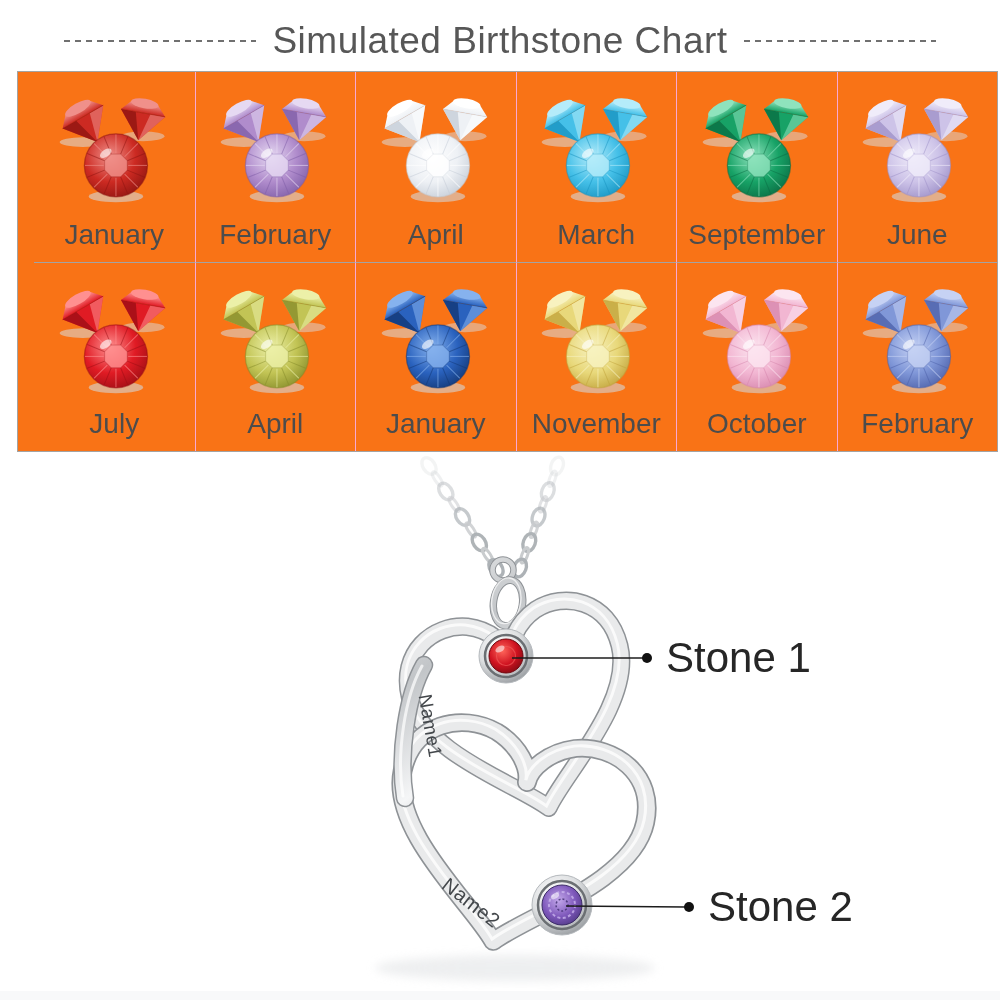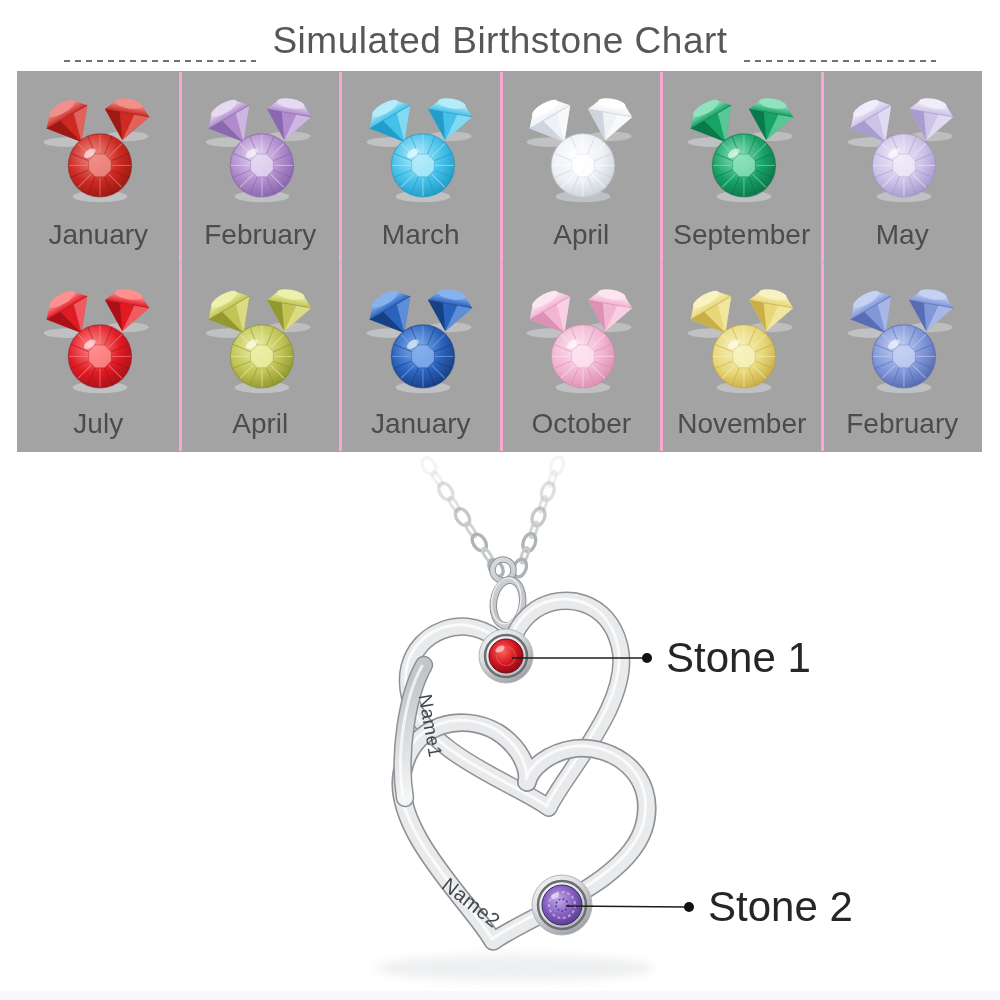--- a/index.html
+++ b/index.html
@@ -1,29 +1,29 @@
 <!DOCTYPE html>
 <html><head>
 <meta charset="utf-8">
 <style>
   html,body{margin:0;padding:0;background:#fff;}
   .page{position:relative;width:1000px;height:1000px;background:#ffffff;overflow:hidden;
         font-family:"Liberation Sans",sans-serif;}
   
   .chart-header{position:absolute;top:20px;left:0;width:100%;display:flex;
-        align-items:flex-end;justify-content:center;gap:16px;}
+        align-items:center;justify-content:center;gap:16px;}
   .chart-title{margin:0;font-size:37px;font-weight:400;color:#575757;letter-spacing:.5px;}
   .dashes{width:192px;height:2px;
         background:repeating-linear-gradient(90deg,#707070 0 6px,transparent 6px 11px);}
   
   .grid{position:absolute;left:17px;top:71px;width:963px;height:379px;
         display:grid;grid-template-columns:repeat(6,1fr);grid-template-rows:1fr 1fr;
-        border:1px solid #a3a3a3;background:#a3a3a3;}
+        border:1px solid #a3a3a3;background:#f97316;padding-left:16px;}
   .cell{display:flex;flex-direction:column;align-items:center;justify-content:space-between;
-        padding:8px 0 13px 0;border-left:3px solid #f9a8d4;border-top:1px solid #a3a3a3;min-width:0;}
+        padding:8px 0 13px 0;border-left:1px solid #f9a8d4;border-top:1px solid #a3a3a3;min-width:0;}
   .cell:nth-child(6n+1){border-left:none;}
   .cell:nth-child(-n+6){border-top:none;}
   .gems{width:150px;height:132px;flex:0 0 auto;}
   .month{font-size:28px;color:#4c4c4c;line-height:1;white-space:nowrap;}
   
   .necklace-figure{position:absolute;left:0;top:455px;width:1000px;height:545px;}
   .necklace-figure svg{display:block;}
   text{font-family:"Liberation Sans",sans-serif;}
   .callout-label{font-size:42px;fill:#262626;}
   .engrave{fill:#43474b;letter-spacing:.5px;}
@@ -152,20 +152,78 @@
             <polygon points="11.1,4.6 4.6,11.1 -4.6,11.1 -11.1,4.6 -11.1,-4.6 -4.6,-11.1 4.6,-11.1 11.1,-4.6 " fill="none" stroke="#7d5ca6" stroke-width="0.7" opacity="0.4"></polygon>
             <circle r="31" fill="none" stroke="#7d5ca6" stroke-width="1.2" opacity="0.5"></circle>
             <ellipse cx="-10" cy="-12" rx="6.5" ry="3.5" fill="#ffffff" opacity="0.6" transform="rotate(-35 -10 -12)"></ellipse>
           </g>
         </svg>
       <div class="month">February</div>
     </div>
       <div class="cell">
       <svg class="gems" viewBox="0 0 152 136">
           <defs>
+            <radialGradient id="gr3" cx="40%" cy="35%" r="75%">
+              <stop offset="0" stop-color="#ffffff"></stop>
+              <stop offset="0.55" stop-color="#eef1f5"></stop>
+              <stop offset="1" stop-color="#c3cbd6"></stop>
+            </radialGradient>
+            <linearGradient id="gl3" x1="0" y1="0" x2="0" y2="1">
+              <stop offset="0" stop-color="#ffffff"></stop>
+              <stop offset="1" stop-color="#eef1f5"></stop>
+            </linearGradient>
+          </defs>
+          <ellipse cx="44" cy="64" rx="24" ry="5" fill="#d9dadc" opacity="0.55"></ellipse>
+          <ellipse cx="106" cy="58" rx="22" ry="5" fill="#d9dadc" opacity="0.5"></ellipse>
+          <ellipse cx="78" cy="120" rx="28" ry="6" fill="#d4d5d7" opacity="0.6"></ellipse>
+          <g transform="translate(44,38) rotate(-30) scale(1.15)">
+            <path d="M -21,0 L 21,0 L 0,26 Z" fill="#eef1f5"></path>
+            <path d="M -21,0 L -7,0 L 0,26 Z" fill="#c3cbd6" opacity="0.75"></path>
+            <path d="M 7,0 L 21,0 L 0,26 Z" fill="#ffffff" opacity="0.55"></path>
+            <path d="M -21,0 L -13,-9 L 13,-9 L 21,0 Z" fill="url(#gl3)"></path>
+            <ellipse cx="0" cy="-9" rx="13" ry="4.5" fill="#ffffff"></ellipse>
+            <line x1="-21" y1="0" x2="21" y2="0" stroke="#c3cbd6" stroke-width="0.8" opacity="0.5"></line>
+          </g>
+          <g transform="translate(106,34) rotate(10) scale(1.1)">
+            <path d="M -21,0 L 21,0 L 0,26 Z" fill="#eef1f5"></path>
+            <path d="M -21,0 L -7,0 L 0,26 Z" fill="#c3cbd6" opacity="0.75"></path>
+            <path d="M 7,0 L 21,0 L 0,26 Z" fill="#ffffff" opacity="0.55"></path>
+            <path d="M -21,0 L -13,-9 L 13,-9 L 21,0 Z" fill="url(#gl3)"></path>
+            <ellipse cx="0" cy="-9" rx="13" ry="4.5" fill="#ffffff"></ellipse>
+            <line x1="-21" y1="0" x2="21" y2="0" stroke="#c3cbd6" stroke-width="0.8" opacity="0.5"></line>
+          </g>
+          <g transform="translate(78,88) scale(1.05)">
+            <circle r="31" fill="url(#gr3)"></circle>
+            <line x1="11.1" y1="4.6" x2="28.2" y2="11.7" stroke="#c3cbd6" stroke-width="1" opacity="0.5"></line>
+            <line x1="12.0" y1="0.0" x2="30.5" y2="0.0" stroke="#ffffff" stroke-width="1" opacity="0.6"></line>
+            <line x1="4.6" y1="11.1" x2="11.7" y2="28.2" stroke="#c3cbd6" stroke-width="1" opacity="0.5"></line>
+            <line x1="8.5" y1="8.5" x2="21.6" y2="21.6" stroke="#ffffff" stroke-width="1" opacity="0.6"></line>
+            <line x1="-4.6" y1="11.1" x2="-11.7" y2="28.2" stroke="#c3cbd6" stroke-width="1" opacity="0.5"></line>
+            <line x1="0.0" y1="12.0" x2="0.0" y2="30.5" stroke="#ffffff" stroke-width="1" opacity="0.6"></line>
+            <line x1="-11.1" y1="4.6" x2="-28.2" y2="11.7" stroke="#c3cbd6" stroke-width="1" opacity="0.5"></line>
+            <line x1="-8.5" y1="8.5" x2="-21.6" y2="21.6" stroke="#ffffff" stroke-width="1" opacity="0.6"></line>
+            <line x1="-11.1" y1="-4.6" x2="-28.2" y2="-11.7" stroke="#c3cbd6" stroke-width="1" opacity="0.5"></line>
+            <line x1="-12.0" y1="0.0" x2="-30.5" y2="0.0" stroke="#ffffff" stroke-width="1" opacity="0.6"></line>
+            <line x1="-4.6" y1="-11.1" x2="-11.7" y2="-28.2" stroke="#c3cbd6" stroke-width="1" opacity="0.5"></line>
+            <line x1="-8.5" y1="-8.5" x2="-21.6" y2="-21.6" stroke="#ffffff" stroke-width="1" opacity="0.6"></line>
+            <line x1="4.6" y1="-11.1" x2="11.7" y2="-28.2" stroke="#c3cbd6" stroke-width="1" opacity="0.5"></line>
+            <line x1="-0.0" y1="-12.0" x2="-0.0" y2="-30.5" stroke="#ffffff" stroke-width="1" opacity="0.6"></line>
+            <line x1="11.1" y1="-4.6" x2="28.2" y2="-11.7" stroke="#c3cbd6" stroke-width="1" opacity="0.5"></line>
+            <line x1="8.5" y1="-8.5" x2="21.6" y2="-21.6" stroke="#ffffff" stroke-width="1" opacity="0.6"></line>
+            <polygon points="11.1,4.6 4.6,11.1 -4.6,11.1 -11.1,4.6 -11.1,-4.6 -4.6,-11.1 4.6,-11.1 11.1,-4.6 " fill="#ffffff" opacity="0.8"></polygon>
+            <polygon points="11.1,4.6 4.6,11.1 -4.6,11.1 -11.1,4.6 -11.1,-4.6 -4.6,-11.1 4.6,-11.1 11.1,-4.6 " fill="none" stroke="#c3cbd6" stroke-width="0.7" opacity="0.4"></polygon>
+            <circle r="31" fill="none" stroke="#c3cbd6" stroke-width="1.2" opacity="0.5"></circle>
+            <ellipse cx="-10" cy="-12" rx="6.5" ry="3.5" fill="#ffffff" opacity="0.6" transform="rotate(-35 -10 -12)"></ellipse>
+          </g>
+        </svg>
+      <div class="month">April</div>
+    </div>
+      <div class="cell">
+      <svg class="gems" viewBox="0 0 152 136">
+          <defs>
             <radialGradient id="gr2" cx="40%" cy="35%" r="75%">
               <stop offset="0" stop-color="#b5ecfa"></stop>
               <stop offset="0.55" stop-color="#45c0e8"></stop>
               <stop offset="1" stop-color="#1792bf"></stop>
             </radialGradient>
             <linearGradient id="gl2" x1="0" y1="0" x2="0" y2="1">
               <stop offset="0" stop-color="#b5ecfa"></stop>
               <stop offset="1" stop-color="#45c0e8"></stop>
             </linearGradient>
           </defs>
@@ -210,78 +268,20 @@
             <polygon points="11.1,4.6 4.6,11.1 -4.6,11.1 -11.1,4.6 -11.1,-4.6 -4.6,-11.1 4.6,-11.1 11.1,-4.6 " fill="none" stroke="#1792bf" stroke-width="0.7" opacity="0.4"></polygon>
             <circle r="31" fill="none" stroke="#1792bf" stroke-width="1.2" opacity="0.5"></circle>
             <ellipse cx="-10" cy="-12" rx="6.5" ry="3.5" fill="#ffffff" opacity="0.6" transform="rotate(-35 -10 -12)"></ellipse>
           </g>
         </svg>
       <div class="month">March</div>
     </div>
       <div class="cell">
       <svg class="gems" viewBox="0 0 152 136">
           <defs>
-            <radialGradient id="gr3" cx="40%" cy="35%" r="75%">
-              <stop offset="0" stop-color="#ffffff"></stop>
-              <stop offset="0.55" stop-color="#eef1f5"></stop>
-              <stop offset="1" stop-color="#c3cbd6"></stop>
-            </radialGradient>
-            <linearGradient id="gl3" x1="0" y1="0" x2="0" y2="1">
-              <stop offset="0" stop-color="#ffffff"></stop>
-              <stop offset="1" stop-color="#eef1f5"></stop>
-            </linearGradient>
-          </defs>
-          <ellipse cx="44" cy="64" rx="24" ry="5" fill="#d9dadc" opacity="0.55"></ellipse>
-          <ellipse cx="106" cy="58" rx="22" ry="5" fill="#d9dadc" opacity="0.5"></ellipse>
-          <ellipse cx="78" cy="120" rx="28" ry="6" fill="#d4d5d7" opacity="0.6"></ellipse>
-          <g transform="translate(44,38) rotate(-30) scale(1.15)">
-            <path d="M -21,0 L 21,0 L 0,26 Z" fill="#eef1f5"></path>
-            <path d="M -21,0 L -7,0 L 0,26 Z" fill="#c3cbd6" opacity="0.75"></path>
-            <path d="M 7,0 L 21,0 L 0,26 Z" fill="#ffffff" opacity="0.55"></path>
-            <path d="M -21,0 L -13,-9 L 13,-9 L 21,0 Z" fill="url(#gl3)"></path>
-            <ellipse cx="0" cy="-9" rx="13" ry="4.5" fill="#ffffff"></ellipse>
-            <line x1="-21" y1="0" x2="21" y2="0" stroke="#c3cbd6" stroke-width="0.8" opacity="0.5"></line>
-          </g>
-          <g transform="translate(106,34) rotate(10) scale(1.1)">
-            <path d="M -21,0 L 21,0 L 0,26 Z" fill="#eef1f5"></path>
-            <path d="M -21,0 L -7,0 L 0,26 Z" fill="#c3cbd6" opacity="0.75"></path>
-            <path d="M 7,0 L 21,0 L 0,26 Z" fill="#ffffff" opacity="0.55"></path>
-            <path d="M -21,0 L -13,-9 L 13,-9 L 21,0 Z" fill="url(#gl3)"></path>
-            <ellipse cx="0" cy="-9" rx="13" ry="4.5" fill="#ffffff"></ellipse>
-            <line x1="-21" y1="0" x2="21" y2="0" stroke="#c3cbd6" stroke-width="0.8" opacity="0.5"></line>
-          </g>
-          <g transform="translate(78,88) scale(1.05)">
-            <circle r="31" fill="url(#gr3)"></circle>
-            <line x1="11.1" y1="4.6" x2="28.2" y2="11.7" stroke="#c3cbd6" stroke-width="1" opacity="0.5"></line>
-            <line x1="12.0" y1="0.0" x2="30.5" y2="0.0" stroke="#ffffff" stroke-width="1" opacity="0.6"></line>
-            <line x1="4.6" y1="11.1" x2="11.7" y2="28.2" stroke="#c3cbd6" stroke-width="1" opacity="0.5"></line>
-            <line x1="8.5" y1="8.5" x2="21.6" y2="21.6" stroke="#ffffff" stroke-width="1" opacity="0.6"></line>
-            <line x1="-4.6" y1="11.1" x2="-11.7" y2="28.2" stroke="#c3cbd6" stroke-width="1" opacity="0.5"></line>
-            <line x1="0.0" y1="12.0" x2="0.0" y2="30.5" stroke="#ffffff" stroke-width="1" opacity="0.6"></line>
-            <line x1="-11.1" y1="4.6" x2="-28.2" y2="11.7" stroke="#c3cbd6" stroke-width="1" opacity="0.5"></line>
-            <line x1="-8.5" y1="8.5" x2="-21.6" y2="21.6" stroke="#ffffff" stroke-width="1" opacity="0.6"></line>
-            <line x1="-11.1" y1="-4.6" x2="-28.2" y2="-11.7" stroke="#c3cbd6" stroke-width="1" opacity="0.5"></line>
-            <line x1="-12.0" y1="0.0" x2="-30.5" y2="0.0" stroke="#ffffff" stroke-width="1" opacity="0.6"></line>
-            <line x1="-4.6" y1="-11.1" x2="-11.7" y2="-28.2" stroke="#c3cbd6" stroke-width="1" opacity="0.5"></line>
-            <line x1="-8.5" y1="-8.5" x2="-21.6" y2="-21.6" stroke="#ffffff" stroke-width="1" opacity="0.6"></line>
-            <line x1="4.6" y1="-11.1" x2="11.7" y2="-28.2" stroke="#c3cbd6" stroke-width="1" opacity="0.5"></line>
-            <line x1="-0.0" y1="-12.0" x2="-0.0" y2="-30.5" stroke="#ffffff" stroke-width="1" opacity="0.6"></line>
-            <line x1="11.1" y1="-4.6" x2="28.2" y2="-11.7" stroke="#c3cbd6" stroke-width="1" opacity="0.5"></line>
-            <line x1="8.5" y1="-8.5" x2="21.6" y2="-21.6" stroke="#ffffff" stroke-width="1" opacity="0.6"></line>
-            <polygon points="11.1,4.6 4.6,11.1 -4.6,11.1 -11.1,4.6 -11.1,-4.6 -4.6,-11.1 4.6,-11.1 11.1,-4.6 " fill="#ffffff" opacity="0.8"></polygon>
-            <polygon points="11.1,4.6 4.6,11.1 -4.6,11.1 -11.1,4.6 -11.1,-4.6 -4.6,-11.1 4.6,-11.1 11.1,-4.6 " fill="none" stroke="#c3cbd6" stroke-width="0.7" opacity="0.4"></polygon>
-            <circle r="31" fill="none" stroke="#c3cbd6" stroke-width="1.2" opacity="0.5"></circle>
-            <ellipse cx="-10" cy="-12" rx="6.5" ry="3.5" fill="#ffffff" opacity="0.6" transform="rotate(-35 -10 -12)"></ellipse>
-          </g>
-        </svg>
-      <div class="month">April</div>
-    </div>
-      <div class="cell">
-      <svg class="gems" viewBox="0 0 152 136">
-          <defs>
             <radialGradient id="gr4" cx="40%" cy="35%" r="75%">
               <stop offset="0" stop-color="#8fe3bd"></stop>
               <stop offset="0.55" stop-color="#17a266"></stop>
               <stop offset="1" stop-color="#0a6b42"></stop>
             </radialGradient>
             <linearGradient id="gl4" x1="0" y1="0" x2="0" y2="1">
               <stop offset="0" stop-color="#8fe3bd"></stop>
               <stop offset="1" stop-color="#17a266"></stop>
             </linearGradient>
           </defs>
@@ -379,21 +379,21 @@
             <line x1="4.6" y1="-11.1" x2="11.7" y2="-28.2" stroke="#9c8fc7" stroke-width="1" opacity="0.5"></line>
             <line x1="-0.0" y1="-12.0" x2="-0.0" y2="-30.5" stroke="#f0ecfa" stroke-width="1" opacity="0.6"></line>
             <line x1="11.1" y1="-4.6" x2="28.2" y2="-11.7" stroke="#9c8fc7" stroke-width="1" opacity="0.5"></line>
             <line x1="8.5" y1="-8.5" x2="21.6" y2="-21.6" stroke="#f0ecfa" stroke-width="1" opacity="0.6"></line>
             <polygon points="11.1,4.6 4.6,11.1 -4.6,11.1 -11.1,4.6 -11.1,-4.6 -4.6,-11.1 4.6,-11.1 11.1,-4.6 " fill="#f0ecfa" opacity="0.8"></polygon>
             <polygon points="11.1,4.6 4.6,11.1 -4.6,11.1 -11.1,4.6 -11.1,-4.6 -4.6,-11.1 4.6,-11.1 11.1,-4.6 " fill="none" stroke="#9c8fc7" stroke-width="0.7" opacity="0.4"></polygon>
             <circle r="31" fill="none" stroke="#9c8fc7" stroke-width="1.2" opacity="0.5"></circle>
             <ellipse cx="-10" cy="-12" rx="6.5" ry="3.5" fill="#ffffff" opacity="0.6" transform="rotate(-35 -10 -12)"></ellipse>
           </g>
         </svg>
-      <div class="month">May</div>
+      <div class="month">June</div>
     </div>
       <div class="cell">
       <svg class="gems" viewBox="0 0 152 136">
           <defs>
             <radialGradient id="gr6" cx="40%" cy="35%" r="75%">
               <stop offset="0" stop-color="#ff9090"></stop>
               <stop offset="0.55" stop-color="#e01b24"></stop>
               <stop offset="1" stop-color="#9a0e14"></stop>
             </radialGradient>
             <linearGradient id="gl6" x1="0" y1="0" x2="0" y2="1">
@@ -558,20 +558,78 @@
             <polygon points="11.1,4.6 4.6,11.1 -4.6,11.1 -11.1,4.6 -11.1,-4.6 -4.6,-11.1 4.6,-11.1 11.1,-4.6 " fill="none" stroke="#123672" stroke-width="0.7" opacity="0.4"></polygon>
             <circle r="31" fill="none" stroke="#123672" stroke-width="1.2" opacity="0.5"></circle>
             <ellipse cx="-10" cy="-12" rx="6.5" ry="3.5" fill="#ffffff" opacity="0.6" transform="rotate(-35 -10 -12)"></ellipse>
           </g>
         </svg>
       <div class="month">January</div>
     </div>
       <div class="cell">
       <svg class="gems" viewBox="0 0 152 136">
           <defs>
+            <radialGradient id="gr10" cx="40%" cy="35%" r="75%">
+              <stop offset="0" stop-color="#f8f2c0"></stop>
+              <stop offset="0.55" stop-color="#e8d87a"></stop>
+              <stop offset="1" stop-color="#c0a23a"></stop>
+            </radialGradient>
+            <linearGradient id="gl10" x1="0" y1="0" x2="0" y2="1">
+              <stop offset="0" stop-color="#f8f2c0"></stop>
+              <stop offset="1" stop-color="#e8d87a"></stop>
+            </linearGradient>
+          </defs>
+          <ellipse cx="44" cy="64" rx="24" ry="5" fill="#d9dadc" opacity="0.55"></ellipse>
+          <ellipse cx="106" cy="58" rx="22" ry="5" fill="#d9dadc" opacity="0.5"></ellipse>
+          <ellipse cx="78" cy="120" rx="28" ry="6" fill="#d4d5d7" opacity="0.6"></ellipse>
+          <g transform="translate(44,38) rotate(-30) scale(1.15)">
+            <path d="M -21,0 L 21,0 L 0,26 Z" fill="#e8d87a"></path>
+            <path d="M -21,0 L -7,0 L 0,26 Z" fill="#c0a23a" opacity="0.75"></path>
+            <path d="M 7,0 L 21,0 L 0,26 Z" fill="#f8f2c0" opacity="0.55"></path>
+            <path d="M -21,0 L -13,-9 L 13,-9 L 21,0 Z" fill="url(#gl10)"></path>
+            <ellipse cx="0" cy="-9" rx="13" ry="4.5" fill="#f8f2c0"></ellipse>
+            <line x1="-21" y1="0" x2="21" y2="0" stroke="#c0a23a" stroke-width="0.8" opacity="0.5"></line>
+          </g>
+          <g transform="translate(106,34) rotate(10) scale(1.1)">
+            <path d="M -21,0 L 21,0 L 0,26 Z" fill="#e8d87a"></path>
+            <path d="M -21,0 L -7,0 L 0,26 Z" fill="#c0a23a" opacity="0.75"></path>
+            <path d="M 7,0 L 21,0 L 0,26 Z" fill="#f8f2c0" opacity="0.55"></path>
+            <path d="M -21,0 L -13,-9 L 13,-9 L 21,0 Z" fill="url(#gl10)"></path>
+            <ellipse cx="0" cy="-9" rx="13" ry="4.5" fill="#f8f2c0"></ellipse>
+            <line x1="-21" y1="0" x2="21" y2="0" stroke="#c0a23a" stroke-width="0.8" opacity="0.5"></line>
+          </g>
+          <g transform="translate(78,88) scale(1.05)">
+            <circle r="31" fill="url(#gr10)"></circle>
+            <line x1="11.1" y1="4.6" x2="28.2" y2="11.7" stroke="#c0a23a" stroke-width="1" opacity="0.5"></line>
+            <line x1="12.0" y1="0.0" x2="30.5" y2="0.0" stroke="#f8f2c0" stroke-width="1" opacity="0.6"></line>
+            <line x1="4.6" y1="11.1" x2="11.7" y2="28.2" stroke="#c0a23a" stroke-width="1" opacity="0.5"></line>
+            <line x1="8.5" y1="8.5" x2="21.6" y2="21.6" stroke="#f8f2c0" stroke-width="1" opacity="0.6"></line>
+            <line x1="-4.6" y1="11.1" x2="-11.7" y2="28.2" stroke="#c0a23a" stroke-width="1" opacity="0.5"></line>
+            <line x1="0.0" y1="12.0" x2="0.0" y2="30.5" stroke="#f8f2c0" stroke-width="1" opacity="0.6"></line>
+            <line x1="-11.1" y1="4.6" x2="-28.2" y2="11.7" stroke="#c0a23a" stroke-width="1" opacity="0.5"></line>
+            <line x1="-8.5" y1="8.5" x2="-21.6" y2="21.6" stroke="#f8f2c0" stroke-width="1" opacity="0.6"></line>
+            <line x1="-11.1" y1="-4.6" x2="-28.2" y2="-11.7" stroke="#c0a23a" stroke-width="1" opacity="0.5"></line>
+            <line x1="-12.0" y1="0.0" x2="-30.5" y2="0.0" stroke="#f8f2c0" stroke-width="1" opacity="0.6"></line>
+            <line x1="-4.6" y1="-11.1" x2="-11.7" y2="-28.2" stroke="#c0a23a" stroke-width="1" opacity="0.5"></line>
+            <line x1="-8.5" y1="-8.5" x2="-21.6" y2="-21.6" stroke="#f8f2c0" stroke-width="1" opacity="0.6"></line>
+            <line x1="4.6" y1="-11.1" x2="11.7" y2="-28.2" stroke="#c0a23a" stroke-width="1" opacity="0.5"></line>
+            <line x1="-0.0" y1="-12.0" x2="-0.0" y2="-30.5" stroke="#f8f2c0" stroke-width="1" opacity="0.6"></line>
+            <line x1="11.1" y1="-4.6" x2="28.2" y2="-11.7" stroke="#c0a23a" stroke-width="1" opacity="0.5"></line>
+            <line x1="8.5" y1="-8.5" x2="21.6" y2="-21.6" stroke="#f8f2c0" stroke-width="1" opacity="0.6"></line>
+            <polygon points="11.1,4.6 4.6,11.1 -4.6,11.1 -11.1,4.6 -11.1,-4.6 -4.6,-11.1 4.6,-11.1 11.1,-4.6 " fill="#f8f2c0" opacity="0.8"></polygon>
+            <polygon points="11.1,4.6 4.6,11.1 -4.6,11.1 -11.1,4.6 -11.1,-4.6 -4.6,-11.1 4.6,-11.1 11.1,-4.6 " fill="none" stroke="#c0a23a" stroke-width="0.7" opacity="0.4"></polygon>
+            <circle r="31" fill="none" stroke="#c0a23a" stroke-width="1.2" opacity="0.5"></circle>
+            <ellipse cx="-10" cy="-12" rx="6.5" ry="3.5" fill="#ffffff" opacity="0.6" transform="rotate(-35 -10 -12)"></ellipse>
+          </g>
+        </svg>
+      <div class="month">November</div>
+    </div>
+      <div class="cell">
+      <svg class="gems" viewBox="0 0 152 136">
+          <defs>
             <radialGradient id="gr9" cx="40%" cy="35%" r="75%">
               <stop offset="0" stop-color="#fce5f0"></stop>
               <stop offset="0.55" stop-color="#f2b6d2"></stop>
               <stop offset="1" stop-color="#d584ab"></stop>
             </radialGradient>
             <linearGradient id="gl9" x1="0" y1="0" x2="0" y2="1">
               <stop offset="0" stop-color="#fce5f0"></stop>
               <stop offset="1" stop-color="#f2b6d2"></stop>
             </linearGradient>
           </defs>
@@ -612,78 +670,20 @@
             <line x1="-0.0" y1="-12.0" x2="-0.0" y2="-30.5" stroke="#fce5f0" stroke-width="1" opacity="0.6"></line>
             <line x1="11.1" y1="-4.6" x2="28.2" y2="-11.7" stroke="#d584ab" stroke-width="1" opacity="0.5"></line>
             <line x1="8.5" y1="-8.5" x2="21.6" y2="-21.6" stroke="#fce5f0" stroke-width="1" opacity="0.6"></line>
             <polygon points="11.1,4.6 4.6,11.1 -4.6,11.1 -11.1,4.6 -11.1,-4.6 -4.6,-11.1 4.6,-11.1 11.1,-4.6 " fill="#fce5f0" opacity="0.8"></polygon>
             <polygon points="11.1,4.6 4.6,11.1 -4.6,11.1 -11.1,4.6 -11.1,-4.6 -4.6,-11.1 4.6,-11.1 11.1,-4.6 " fill="none" stroke="#d584ab" stroke-width="0.7" opacity="0.4"></polygon>
             <circle r="31" fill="none" stroke="#d584ab" stroke-width="1.2" opacity="0.5"></circle>
             <ellipse cx="-10" cy="-12" rx="6.5" ry="3.5" fill="#ffffff" opacity="0.6" transform="rotate(-35 -10 -12)"></ellipse>
           </g>
         </svg>
       <div class="month">October</div>
-    </div>
-      <div class="cell">
-      <svg class="gems" viewBox="0 0 152 136">
-          <defs>
-            <radialGradient id="gr10" cx="40%" cy="35%" r="75%">
-              <stop offset="0" stop-color="#f8f2c0"></stop>
-              <stop offset="0.55" stop-color="#e8d87a"></stop>
-              <stop offset="1" stop-color="#c0a23a"></stop>
-            </radialGradient>
-            <linearGradient id="gl10" x1="0" y1="0" x2="0" y2="1">
-              <stop offset="0" stop-color="#f8f2c0"></stop>
-              <stop offset="1" stop-color="#e8d87a"></stop>
-            </linearGradient>
-          </defs>
-          <ellipse cx="44" cy="64" rx="24" ry="5" fill="#d9dadc" opacity="0.55"></ellipse>
-          <ellipse cx="106" cy="58" rx="22" ry="5" fill="#d9dadc" opacity="0.5"></ellipse>
-          <ellipse cx="78" cy="120" rx="28" ry="6" fill="#d4d5d7" opacity="0.6"></ellipse>
-          <g transform="translate(44,38) rotate(-30) scale(1.15)">
-            <path d="M -21,0 L 21,0 L 0,26 Z" fill="#e8d87a"></path>
-            <path d="M -21,0 L -7,0 L 0,26 Z" fill="#c0a23a" opacity="0.75"></path>
-            <path d="M 7,0 L 21,0 L 0,26 Z" fill="#f8f2c0" opacity="0.55"></path>
-            <path d="M -21,0 L -13,-9 L 13,-9 L 21,0 Z" fill="url(#gl10)"></path>
-            <ellipse cx="0" cy="-9" rx="13" ry="4.5" fill="#f8f2c0"></ellipse>
-            <line x1="-21" y1="0" x2="21" y2="0" stroke="#c0a23a" stroke-width="0.8" opacity="0.5"></line>
-          </g>
-          <g transform="translate(106,34) rotate(10) scale(1.1)">
-            <path d="M -21,0 L 21,0 L 0,26 Z" fill="#e8d87a"></path>
-            <path d="M -21,0 L -7,0 L 0,26 Z" fill="#c0a23a" opacity="0.75"></path>
-            <path d="M 7,0 L 21,0 L 0,26 Z" fill="#f8f2c0" opacity="0.55"></path>
-            <path d="M -21,0 L -13,-9 L 13,-9 L 21,0 Z" fill="url(#gl10)"></path>
-            <ellipse cx="0" cy="-9" rx="13" ry="4.5" fill="#f8f2c0"></ellipse>
-            <line x1="-21" y1="0" x2="21" y2="0" stroke="#c0a23a" stroke-width="0.8" opacity="0.5"></line>
-          </g>
-          <g transform="translate(78,88) scale(1.05)">
-            <circle r="31" fill="url(#gr10)"></circle>
-            <line x1="11.1" y1="4.6" x2="28.2" y2="11.7" stroke="#c0a23a" stroke-width="1" opacity="0.5"></line>
-            <line x1="12.0" y1="0.0" x2="30.5" y2="0.0" stroke="#f8f2c0" stroke-width="1" opacity="0.6"></line>
-            <line x1="4.6" y1="11.1" x2="11.7" y2="28.2" stroke="#c0a23a" stroke-width="1" opacity="0.5"></line>
-            <line x1="8.5" y1="8.5" x2="21.6" y2="21.6" stroke="#f8f2c0" stroke-width="1" opacity="0.6"></line>
-            <line x1="-4.6" y1="11.1" x2="-11.7" y2="28.2" stroke="#c0a23a" stroke-width="1" opacity="0.5"></line>
-            <line x1="0.0" y1="12.0" x2="0.0" y2="30.5" stroke="#f8f2c0" stroke-width="1" opacity="0.6"></line>
-            <line x1="-11.1" y1="4.6" x2="-28.2" y2="11.7" stroke="#c0a23a" stroke-width="1" opacity="0.5"></line>
-            <line x1="-8.5" y1="8.5" x2="-21.6" y2="21.6" stroke="#f8f2c0" stroke-width="1" opacity="0.6"></line>
-            <line x1="-11.1" y1="-4.6" x2="-28.2" y2="-11.7" stroke="#c0a23a" stroke-width="1" opacity="0.5"></line>
-            <line x1="-12.0" y1="0.0" x2="-30.5" y2="0.0" stroke="#f8f2c0" stroke-width="1" opacity="0.6"></line>
-            <line x1="-4.6" y1="-11.1" x2="-11.7" y2="-28.2" stroke="#c0a23a" stroke-width="1" opacity="0.5"></line>
-            <line x1="-8.5" y1="-8.5" x2="-21.6" y2="-21.6" stroke="#f8f2c0" stroke-width="1" opacity="0.6"></line>
-            <line x1="4.6" y1="-11.1" x2="11.7" y2="-28.2" stroke="#c0a23a" stroke-width="1" opacity="0.5"></line>
-            <line x1="-0.0" y1="-12.0" x2="-0.0" y2="-30.5" stroke="#f8f2c0" stroke-width="1" opacity="0.6"></line>
-            <line x1="11.1" y1="-4.6" x2="28.2" y2="-11.7" stroke="#c0a23a" stroke-width="1" opacity="0.5"></line>
-            <line x1="8.5" y1="-8.5" x2="21.6" y2="-21.6" stroke="#f8f2c0" stroke-width="1" opacity="0.6"></line>
-            <polygon points="11.1,4.6 4.6,11.1 -4.6,11.1 -11.1,4.6 -11.1,-4.6 -4.6,-11.1 4.6,-11.1 11.1,-4.6 " fill="#f8f2c0" opacity="0.8"></polygon>
-            <polygon points="11.1,4.6 4.6,11.1 -4.6,11.1 -11.1,4.6 -11.1,-4.6 -4.6,-11.1 4.6,-11.1 11.1,-4.6 " fill="none" stroke="#c0a23a" stroke-width="0.7" opacity="0.4"></polygon>
-            <circle r="31" fill="none" stroke="#c0a23a" stroke-width="1.2" opacity="0.5"></circle>
-            <ellipse cx="-10" cy="-12" rx="6.5" ry="3.5" fill="#ffffff" opacity="0.6" transform="rotate(-35 -10 -12)"></ellipse>
-          </g>
-        </svg>
-      <div class="month">November</div>
     </div>
       <div class="cell">
       <svg class="gems" viewBox="0 0 152 136">
           <defs>
             <radialGradient id="gr11" cx="40%" cy="35%" r="75%">
               <stop offset="0" stop-color="#c6d2f4"></stop>
               <stop offset="0.55" stop-color="#8097d8"></stop>
               <stop offset="1" stop-color="#4b5fa8"></stop>
             </radialGradient>
             <linearGradient id="gl11" x1="0" y1="0" x2="0" y2="1">

